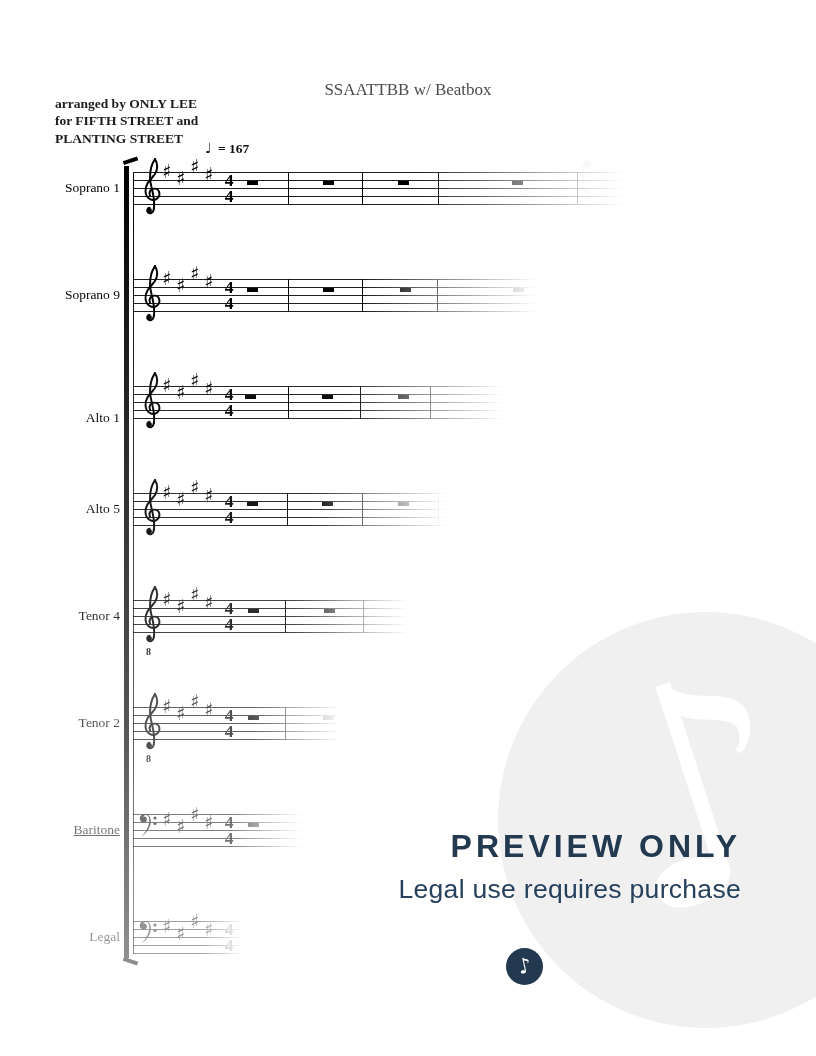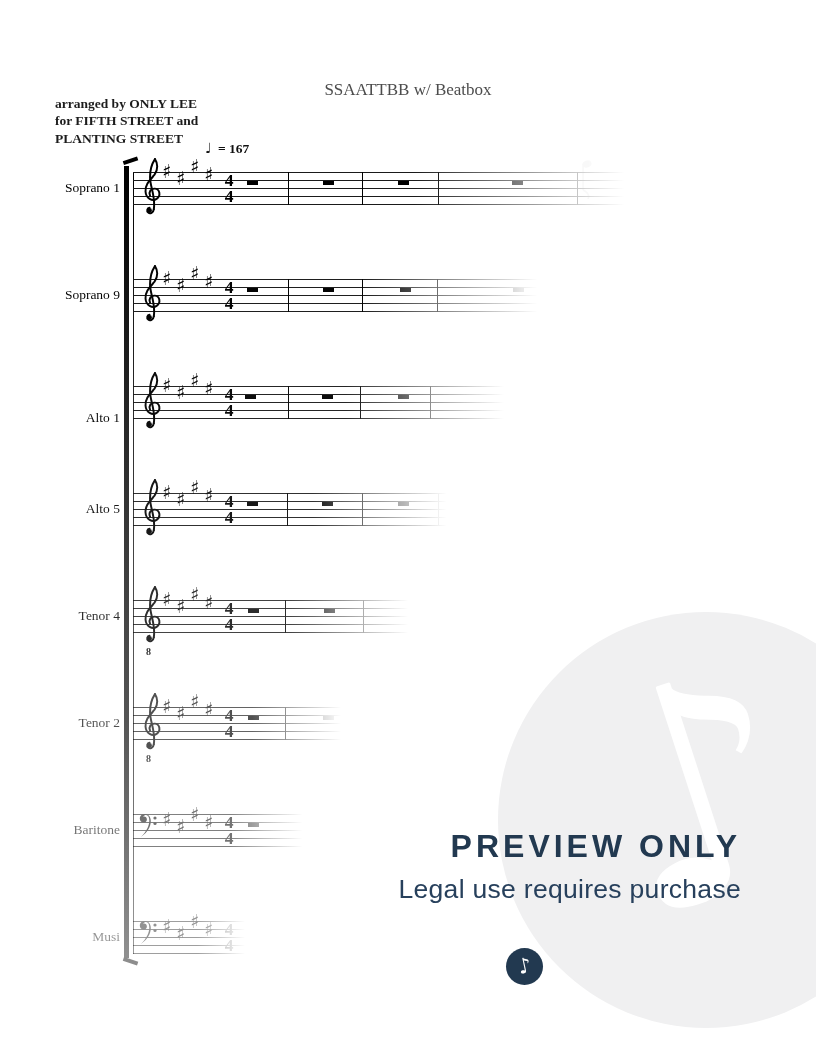--- a/index.html
+++ b/index.html
@@ -265,21 +265,21 @@
           <div class="timesig" style="left:86px;top:30px">
             <div>4</div>
             <div>4</div>
           </div>
           <div class="whole-rest" style="left:115px;top:38.5px"></div>
           <div class="whole-rest" style="left:190px;top:38.5px"></div>
           <div class="barline" style="left:152px;top:30px"></div>
         </div>
       </div>
       <div class="staff-row" style="top: 784px; opacity: 0.55;">
-        <div class="staff-label" style="top: 38px;">Baritone</div>
+        <div class="staff-label" style="top: 38px; text-decoration: underline;">Baritone</div>
         <div class="staff-box" style="width: 177px;">
           <div class="staff-line" style="top:30px"></div>
           <div class="staff-line" style="top:38px"></div>
           <div class="staff-line" style="top:46px"></div>
           <div class="staff-line" style="top:54px"></div>
           <div class="staff-line" style="top:62px"></div>
           <svg class="clef" width="24" height="27" viewBox="0 0 24 26" style="left:6px;top:29px" fill="currentColor">
             <path d="M2 23.5 C8.8 18.6 11.8 13.4 11.8 7.6 C11.8 3.2 9 0.6 5.8 0.6 C2.9 0.6 0.8 2.7 0.8 5.2 C0.8 7.5 2.5 9.1 4.6 9.1 C6.5 9.1 7.9 7.7 7.9 5.9 C7.9 4.3 6.7 3.1 5.1 3.1 L4.2 3.3 C4.8 2.2 5.9 1.6 7.1 1.6 C9.2 1.6 10.3 3.8 10.3 7 C10.3 12.4 7.4 18.2 2 23.5 Z"></path>
             <circle cx="16" cy="4.5" r="1.6"></circle>
             <circle cx="16" cy="10" r="1.6"></circle>
@@ -289,21 +289,21 @@
           <span class="sharp" style="left:57px;top:21px">♯</span>
           <span class="sharp" style="left:71px;top:29px">♯</span>
           <div class="timesig" style="left:86px;top:30px">
             <div>4</div>
             <div>4</div>
           </div>
           <div class="whole-rest" style="left:115px;top:38.5px"></div>
         </div>
       </div>
       <div class="staff-row" style="top: 891px; opacity: 0.42;">
-        <div class="staff-label" style="top: 38px;">Musi</div>
+        <div class="staff-label" style="top: 38px;">Legal</div>
         <div class="staff-box" style="width: 117px;">
           <div class="staff-line" style="top:30px"></div>
           <div class="staff-line" style="top:38px"></div>
           <div class="staff-line" style="top:46px"></div>
           <div class="staff-line" style="top:54px"></div>
           <div class="staff-line" style="top:62px"></div>
           <svg class="clef" width="24" height="27" viewBox="0 0 24 26" style="left:6px;top:29px" fill="currentColor">
             <path d="M2 23.5 C8.8 18.6 11.8 13.4 11.8 7.6 C11.8 3.2 9 0.6 5.8 0.6 C2.9 0.6 0.8 2.7 0.8 5.2 C0.8 7.5 2.5 9.1 4.6 9.1 C6.5 9.1 7.9 7.7 7.9 5.9 C7.9 4.3 6.7 3.1 5.1 3.1 L4.2 3.3 C4.8 2.2 5.9 1.6 7.1 1.6 C9.2 1.6 10.3 3.8 10.3 7 C10.3 12.4 7.4 18.2 2 23.5 Z"></path>
             <circle cx="16" cy="4.5" r="1.6"></circle>
             <circle cx="16" cy="10" r="1.6"></circle>

